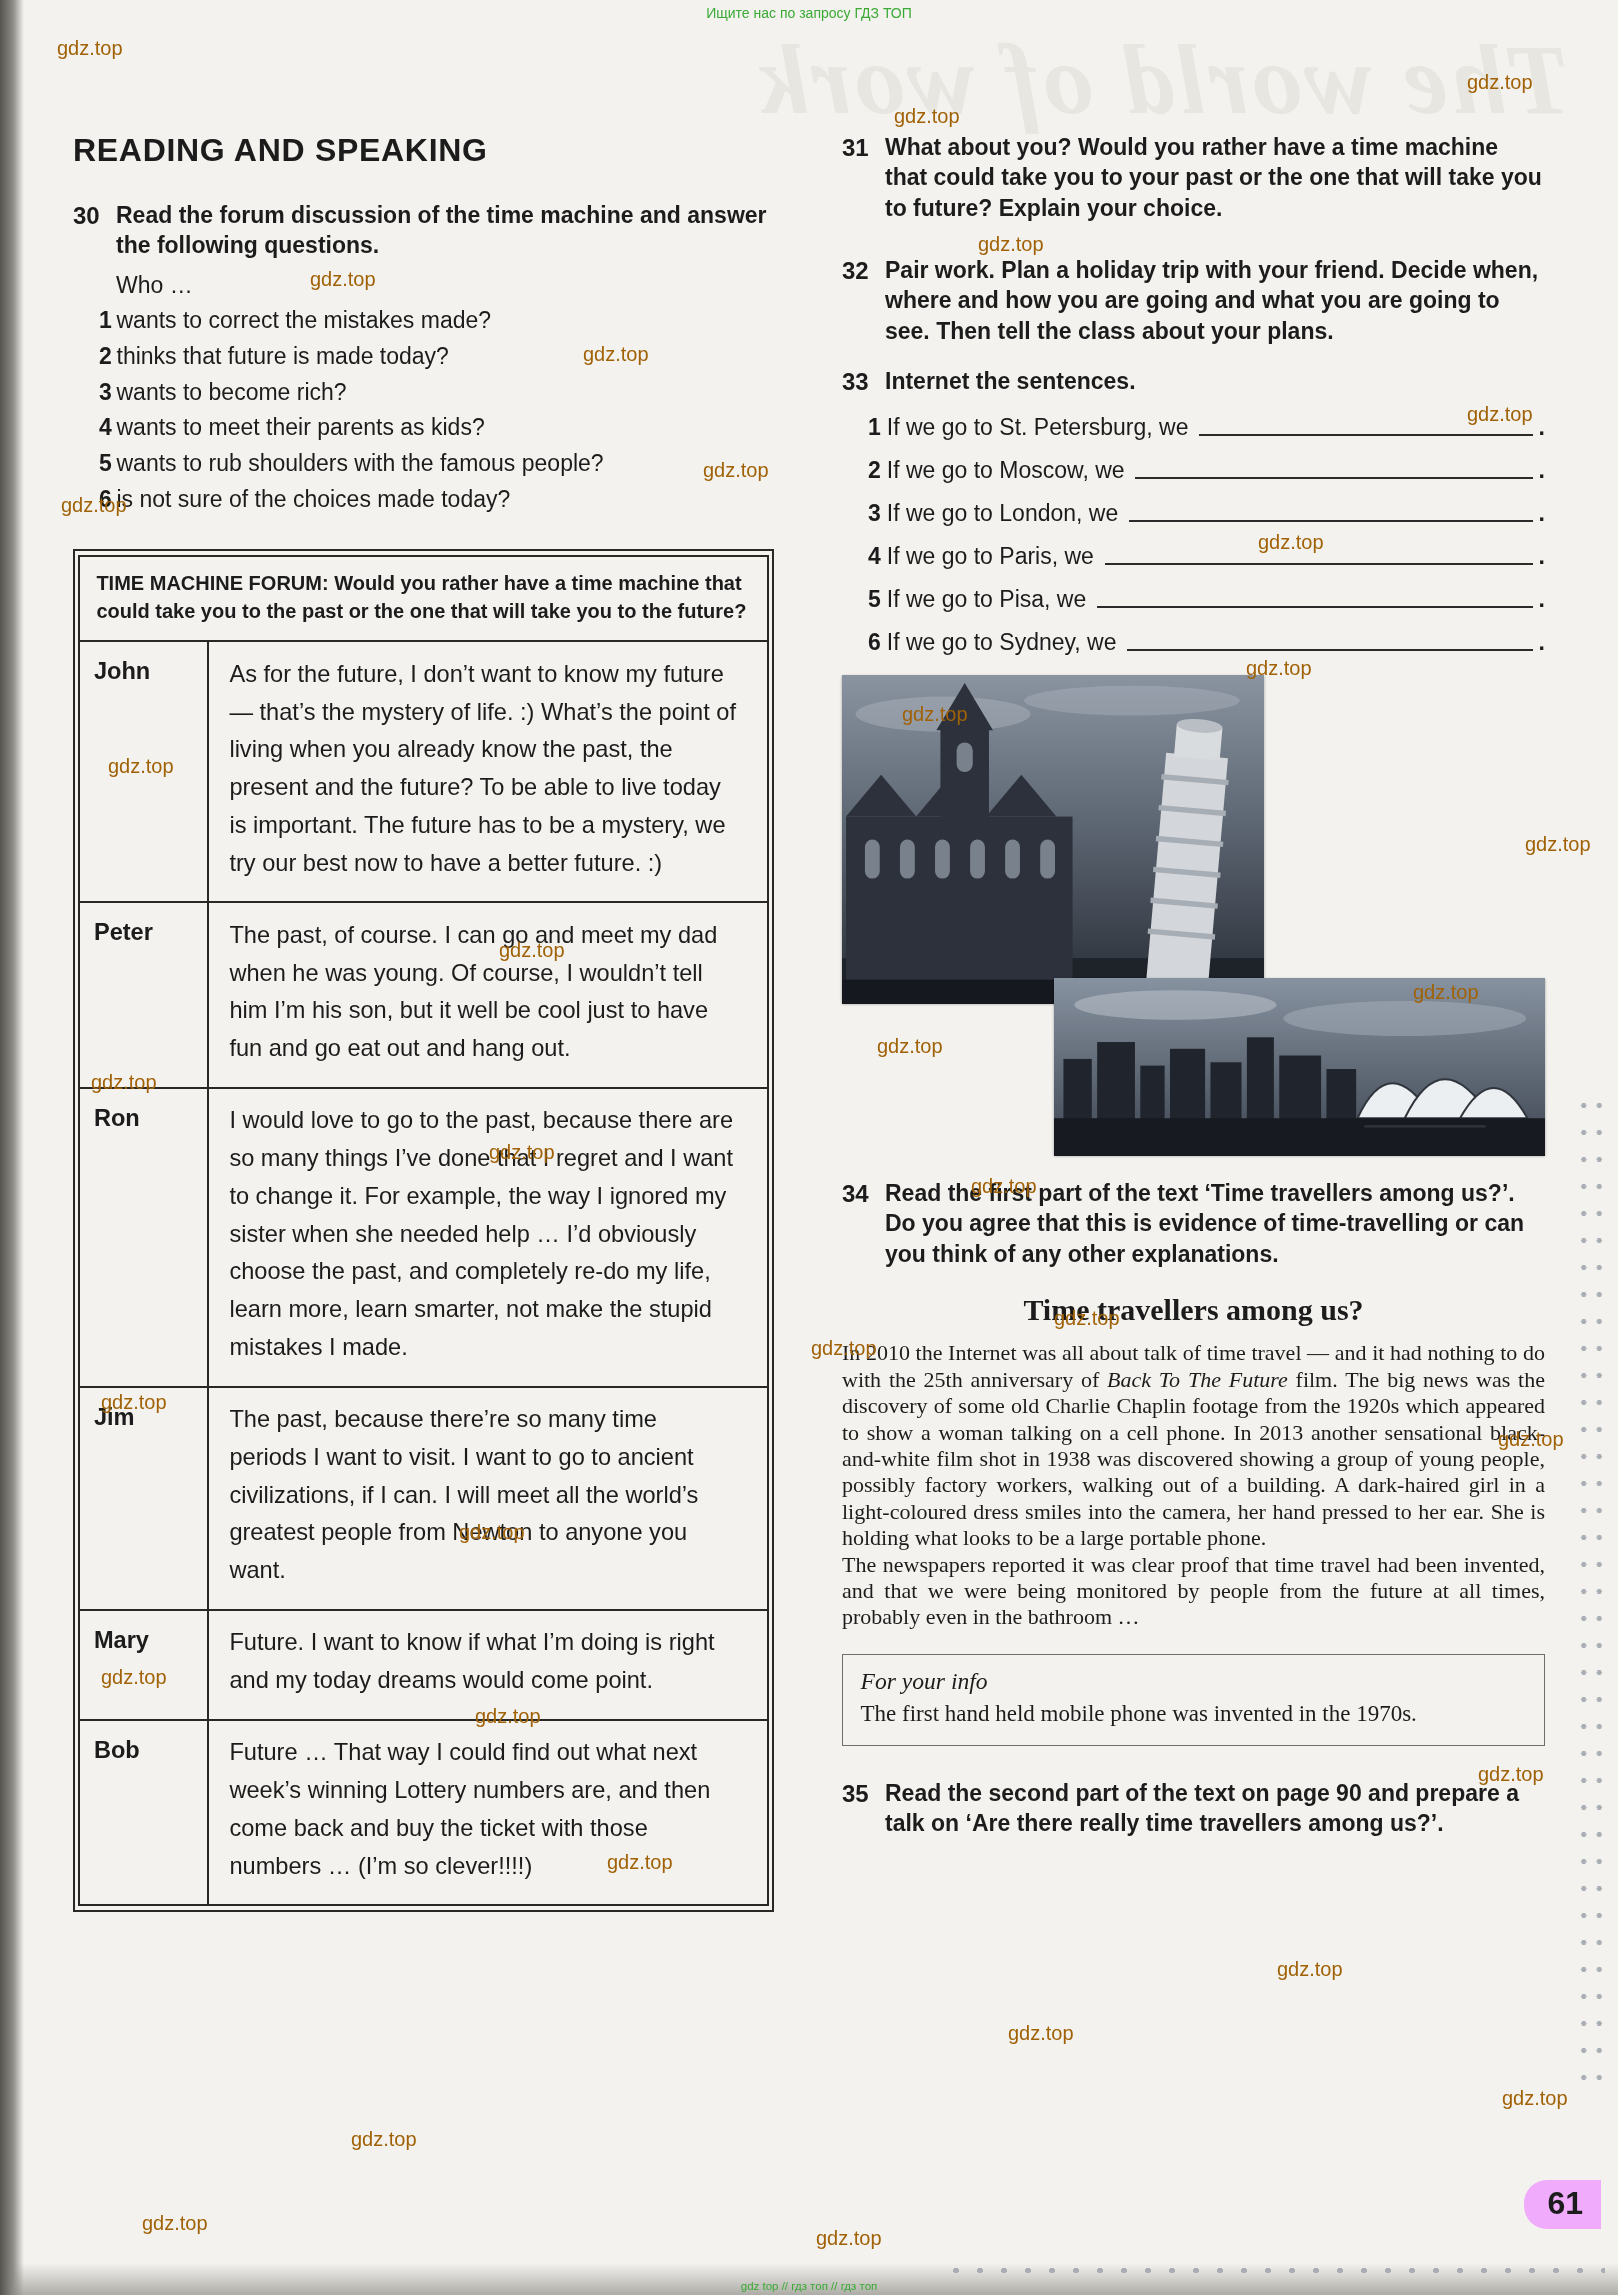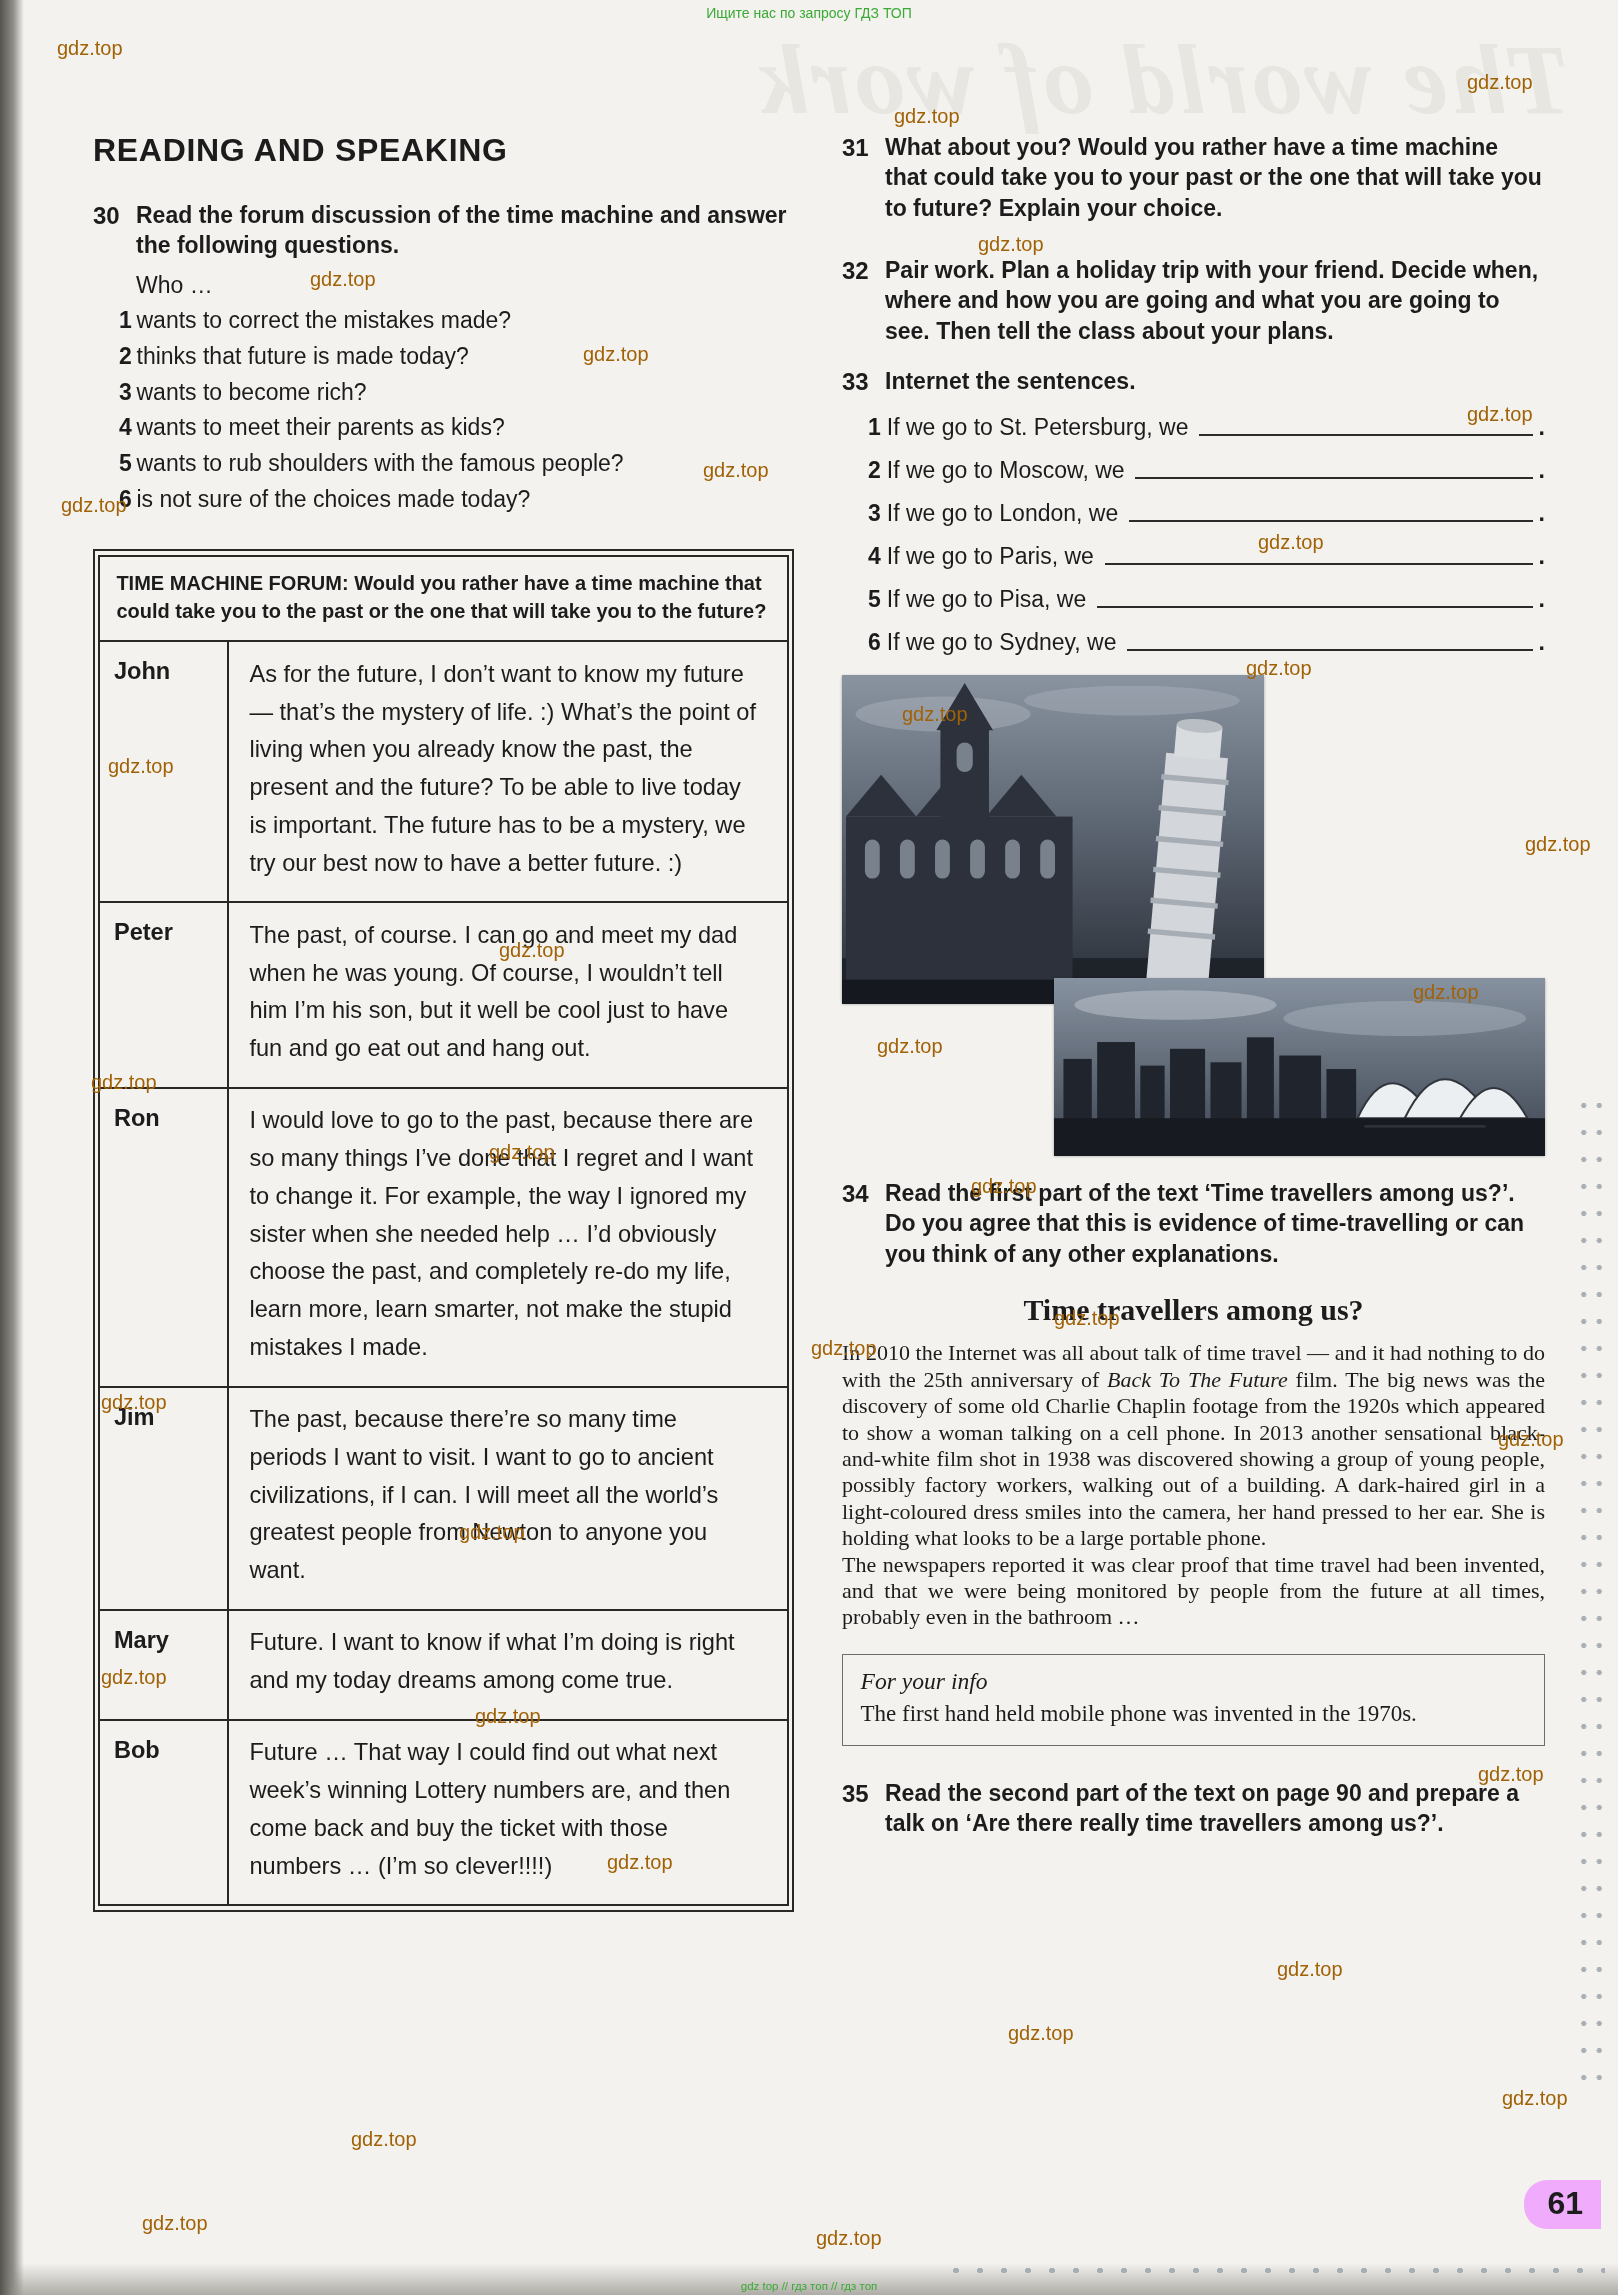--- a/index.html
+++ b/index.html
@@ -17,21 +17,21 @@
     font-family:"Liberation Serif",serif; font-weight:bold; font-style:italic;
     font-size:100px; letter-spacing:3.4px; color:rgba(85,85,80,0.08);
     transform:scaleX(-1); white-space:nowrap; }
   .top-note { position:absolute; top:5.4px; left:50%; transform:translateX(-50%);
     font-size:14px; color:#3aaa35; z-index:7; }
   .bottom-note { position:absolute; bottom:3.4px; left:50%; transform:translateX(-50%);
     font-size:11.5px; color:#3aaa35; z-index:7; }
   .wm { position:absolute; font-size:20px; color:#a16207; z-index:5; white-space:nowrap; }
 
   .col { position:absolute; top:132px; }
-  .col.left  { left:73px;  width:701px;margin-left:20px; }
+  .col.left  { left:73px;  width:701px; }
   .col.right { left:842px; width:703px; }
 
   .heading { font-size:32px; font-weight:bold; letter-spacing:0.7px; margin-bottom:31px; }
 
   .task { display:flex; font-weight:bold; font-size:23px; line-height:1.32; }
   .tnum { flex:0 0 43px; font-size:24px; }
   .ttext { flex:1; }
 
   .lead { margin:10.8px 0 6.7px 43px; font-size:23px; }
   .qrow { display:flex; margin-left:26px; font-size:23px; line-height:1.32; margin-bottom:5.4px; }
@@ -143,21 +143,21 @@
           <div class="forum-row" style="">
           <div class="forum-name">Ron</div>
           <div class="forum-text">I would love to go to the past, because there are so many things I’ve done that I regret and I want to change it. For example, the way I ignored my sister when she needed help … I’d obviously choose the past, and completely re-do my life, learn more, learn smarter, not make the stupid mistakes I made.</div>
         </div>
           <div class="forum-row" style="">
           <div class="forum-name">Jim</div>
           <div class="forum-text">The past, because there’re so many time periods I want to visit. I want to go to ancient civilizations, if I can. I will meet all the world’s greatest people from Newton to anyone you want.</div>
         </div>
           <div class="forum-row" style="">
           <div class="forum-name">Mary</div>
-          <div class="forum-text">Future. I want to know if what I’m doing is right and my today dreams among come true.</div>
+          <div class="forum-text">Future. I want to know if what I’m doing is right and my today dreams would come point.</div>
         </div>
           <div class="forum-row" style="">
           <div class="forum-name">Bob</div>
           <div class="forum-text">Future … That way I could find out what next week’s winning Lottery numbers are, and then come back and buy the ticket with those numbers … (I’m so clever!!!!)</div>
         </div>
       </div>
     </div>
   </div>
 
   <div class="col right">

